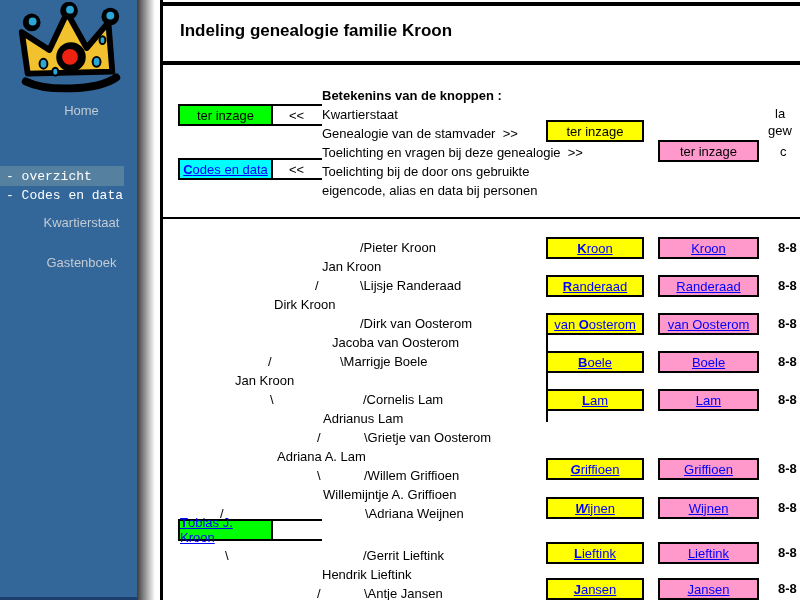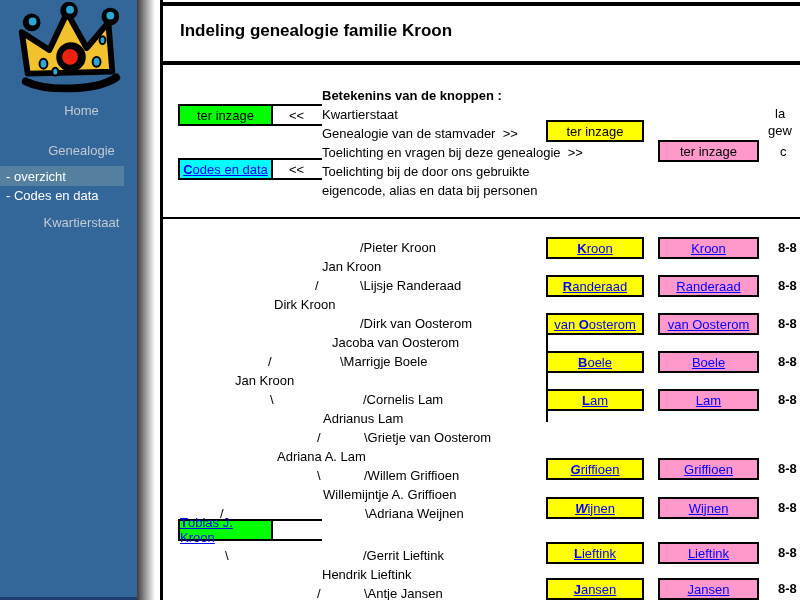--- a/index.html
+++ b/index.html
@@ -5,21 +5,21 @@
   html,body{margin:0;padding:0;}
   body{width:800px;height:600px;position:relative;overflow:hidden;background:#fff;
        font-family:"Liberation Sans",sans-serif;}
   .abs{position:absolute;}
   
   .sidebar{position:absolute;left:0;top:0;width:137px;height:600px;background:#336699;}
   .shadow{position:absolute;left:137px;top:0;width:18px;height:600px;
           background:linear-gradient(to right,#3c3c3c,#ffffff);}
   .sb-bottom{position:absolute;left:0;top:597px;width:137px;height:3px;background:#1c3e6e;}
   .nav{position:absolute;left:0;width:163px;text-align:center;font-size:13px;color:#c3cbd4;cursor:pointer;}
-  .nav-sub{position:absolute;left:6px;font-size:13px;color:#ffffff;cursor:pointer;white-space:pre;}
+  .nav-sub{position:absolute;left:6px;font-size:13px;color:#ffffff;cursor:pointer;white-space:pre;font-family:Liberation Mono, monospace;}
   .hilite{position:absolute;left:0;top:166px;width:124px;height:20px;background:#55809f;}
   
   .vline{position:absolute;left:160px;top:0;width:3px;height:600px;background:#000;}
   .hl{position:absolute;left:161px;width:639px;background:#000;}
   
   .t{position:absolute;font-size:13px;color:#000;white-space:pre;line-height:15px;}
   .b{font-weight:bold;}
   .it{font-style:italic;}
   .title{position:absolute;left:180px;top:21px;font-size:17px;font-weight:bold;color:#000;}
   
@@ -54,24 +54,24 @@
     <circle cx="59" cy="55" r="8" fill="#ee2211"></circle>
     <ellipse cx="32" cy="62" rx="4" ry="5" fill="#29a8d8" stroke="#000" stroke-width="2"></ellipse>
     <ellipse cx="86" cy="60" rx="4" ry="5" fill="#29a8d8" stroke="#000" stroke-width="2"></ellipse>
     <ellipse cx="44" cy="70" rx="3" ry="4" fill="#29a8d8" stroke="#000" stroke-width="2"></ellipse>
     <ellipse cx="92" cy="38" rx="3" ry="4" fill="#29a8d8" stroke="#000" stroke-width="2"></ellipse>
   </svg>
 
   <div class="hilite"></div>
 
   <div class="nav" style="top:103px">Home</div>
-  <div class="nav" style="top:143px">Genealogie</div>
   <div class="nav-sub" style="top:169px">- overzicht</div>
   <div class="nav-sub" style="top:188px">- Codes en data</div>
   <div class="nav" style="top:215px">Kwartierstaat</div>
+  <div class="nav" style="top:255px">Gastenboek</div>
   <div class="sb-bottom"></div>
 </div>
 <div class="shadow"></div>
 
 <div class="vline"></div>
 <div class="hl" style="top:2px;height:4px"></div>
 <div class="hl" style="top:61px;height:4px"></div>
 <div class="hl" style="top:217px;height:2px"></div>
 
 <div class="title">Indeling genealogie familie Kroon</div>

